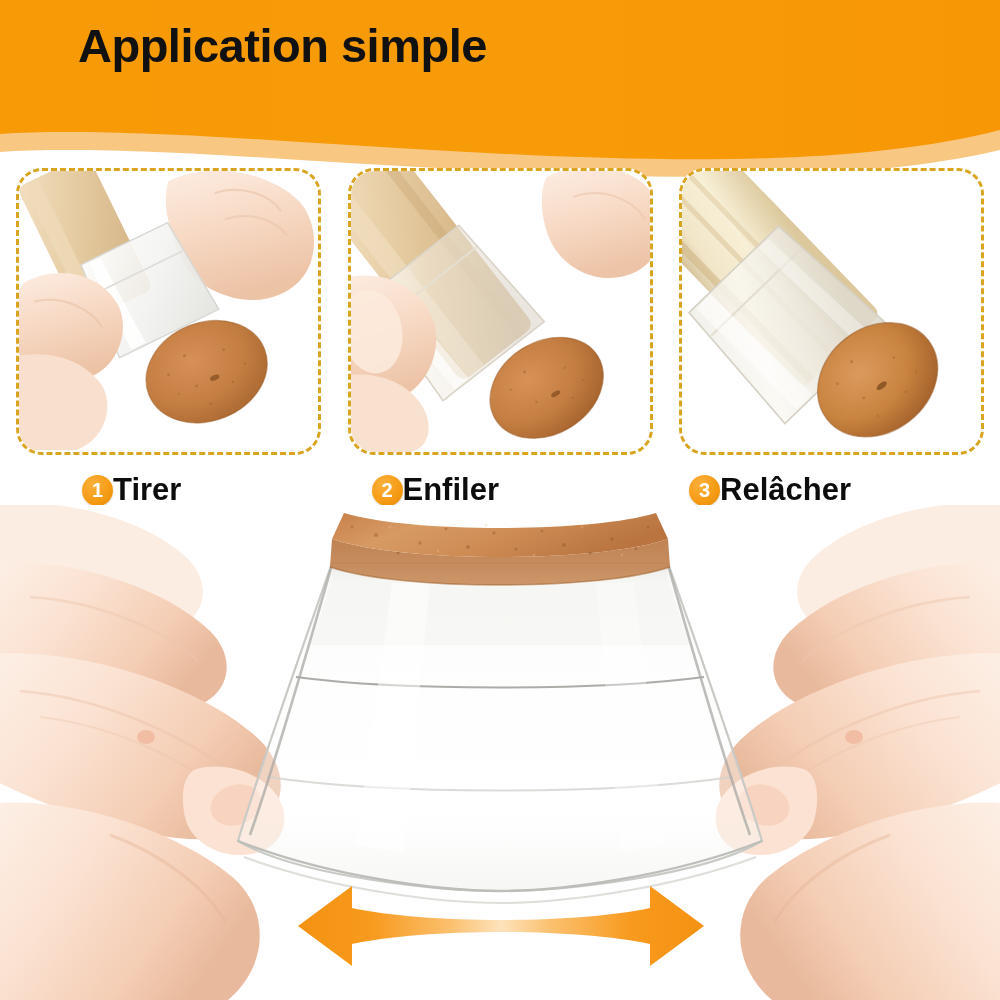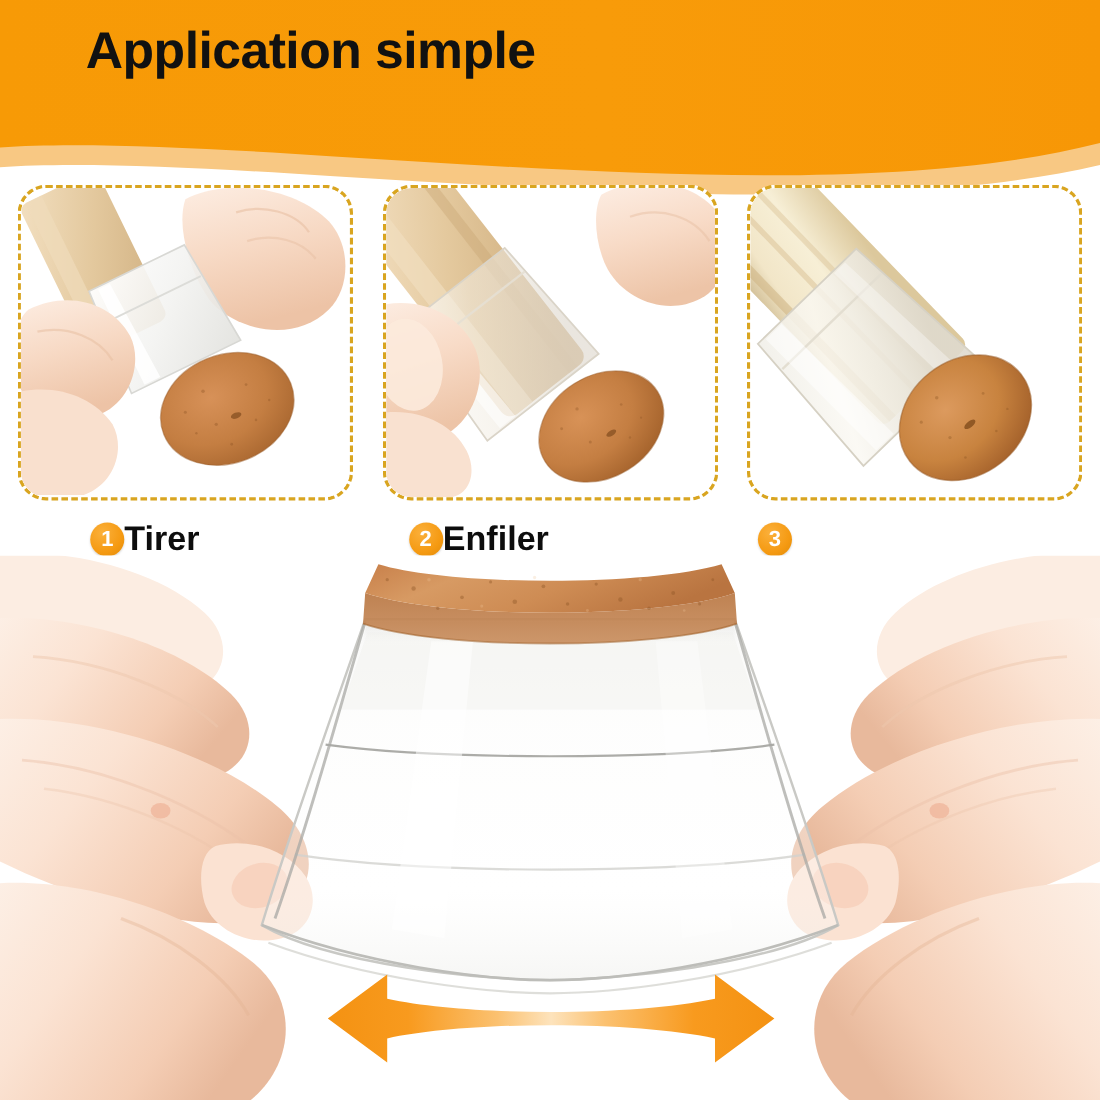--- a/index.html
+++ b/index.html
@@ -341,20 +341,21 @@
               <circle cx="224" cy="220" r="1.2"></circle>
             <circle cx="156" cy="212" r="1.4"></circle>
               <circle cx="234" cy="200" r="1.1"></circle>
             <circle cx="196" cy="244" r="1.2"></circle>
           </g>
         </svg>
       </div>
     </div>
     <div class="step-caption">
       <div class="step-badge">3</div>
+      <div class="step-label">Relâcher</div>
     </div>
   </div>
 
 </div>
 
 <div id="hero-section">
   <svg width="1000" height="495" viewBox="0 0 1000 495" xmlns="http://www.w3.org/2000/svg">
     <defs>
       <linearGradient id="heroSkinL" x1="0" y1="0" x2="1" y2="0.5">
         <stop offset="0%" stop-color="#FDF1E8"></stop>

